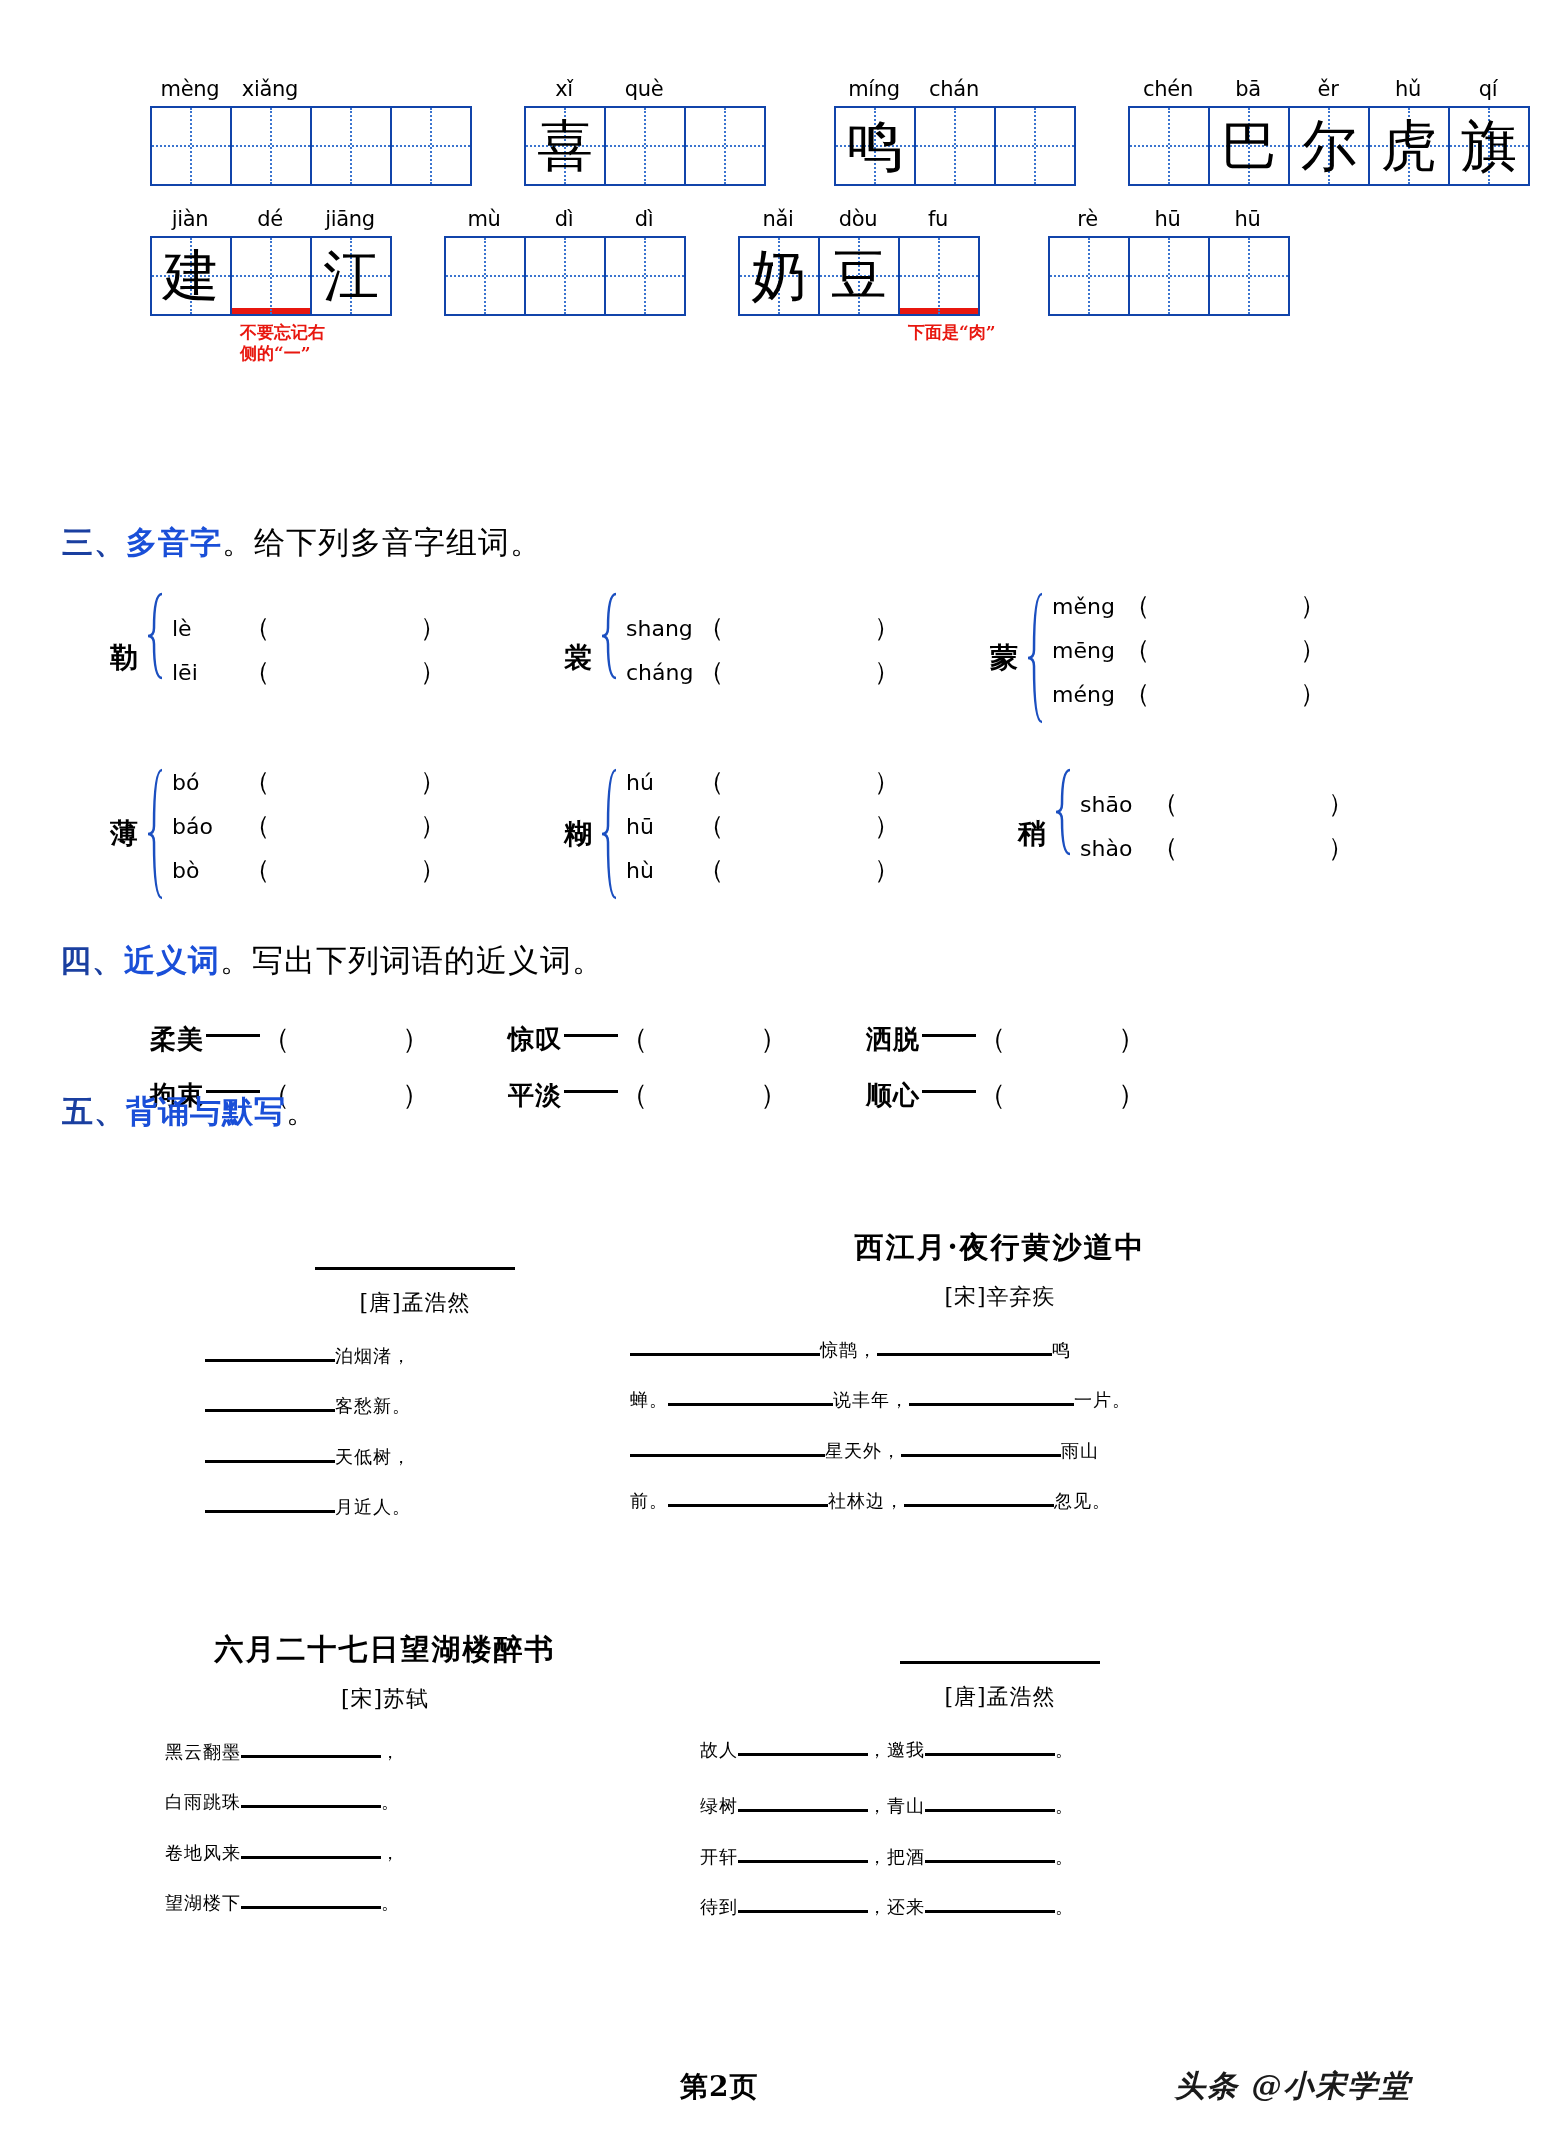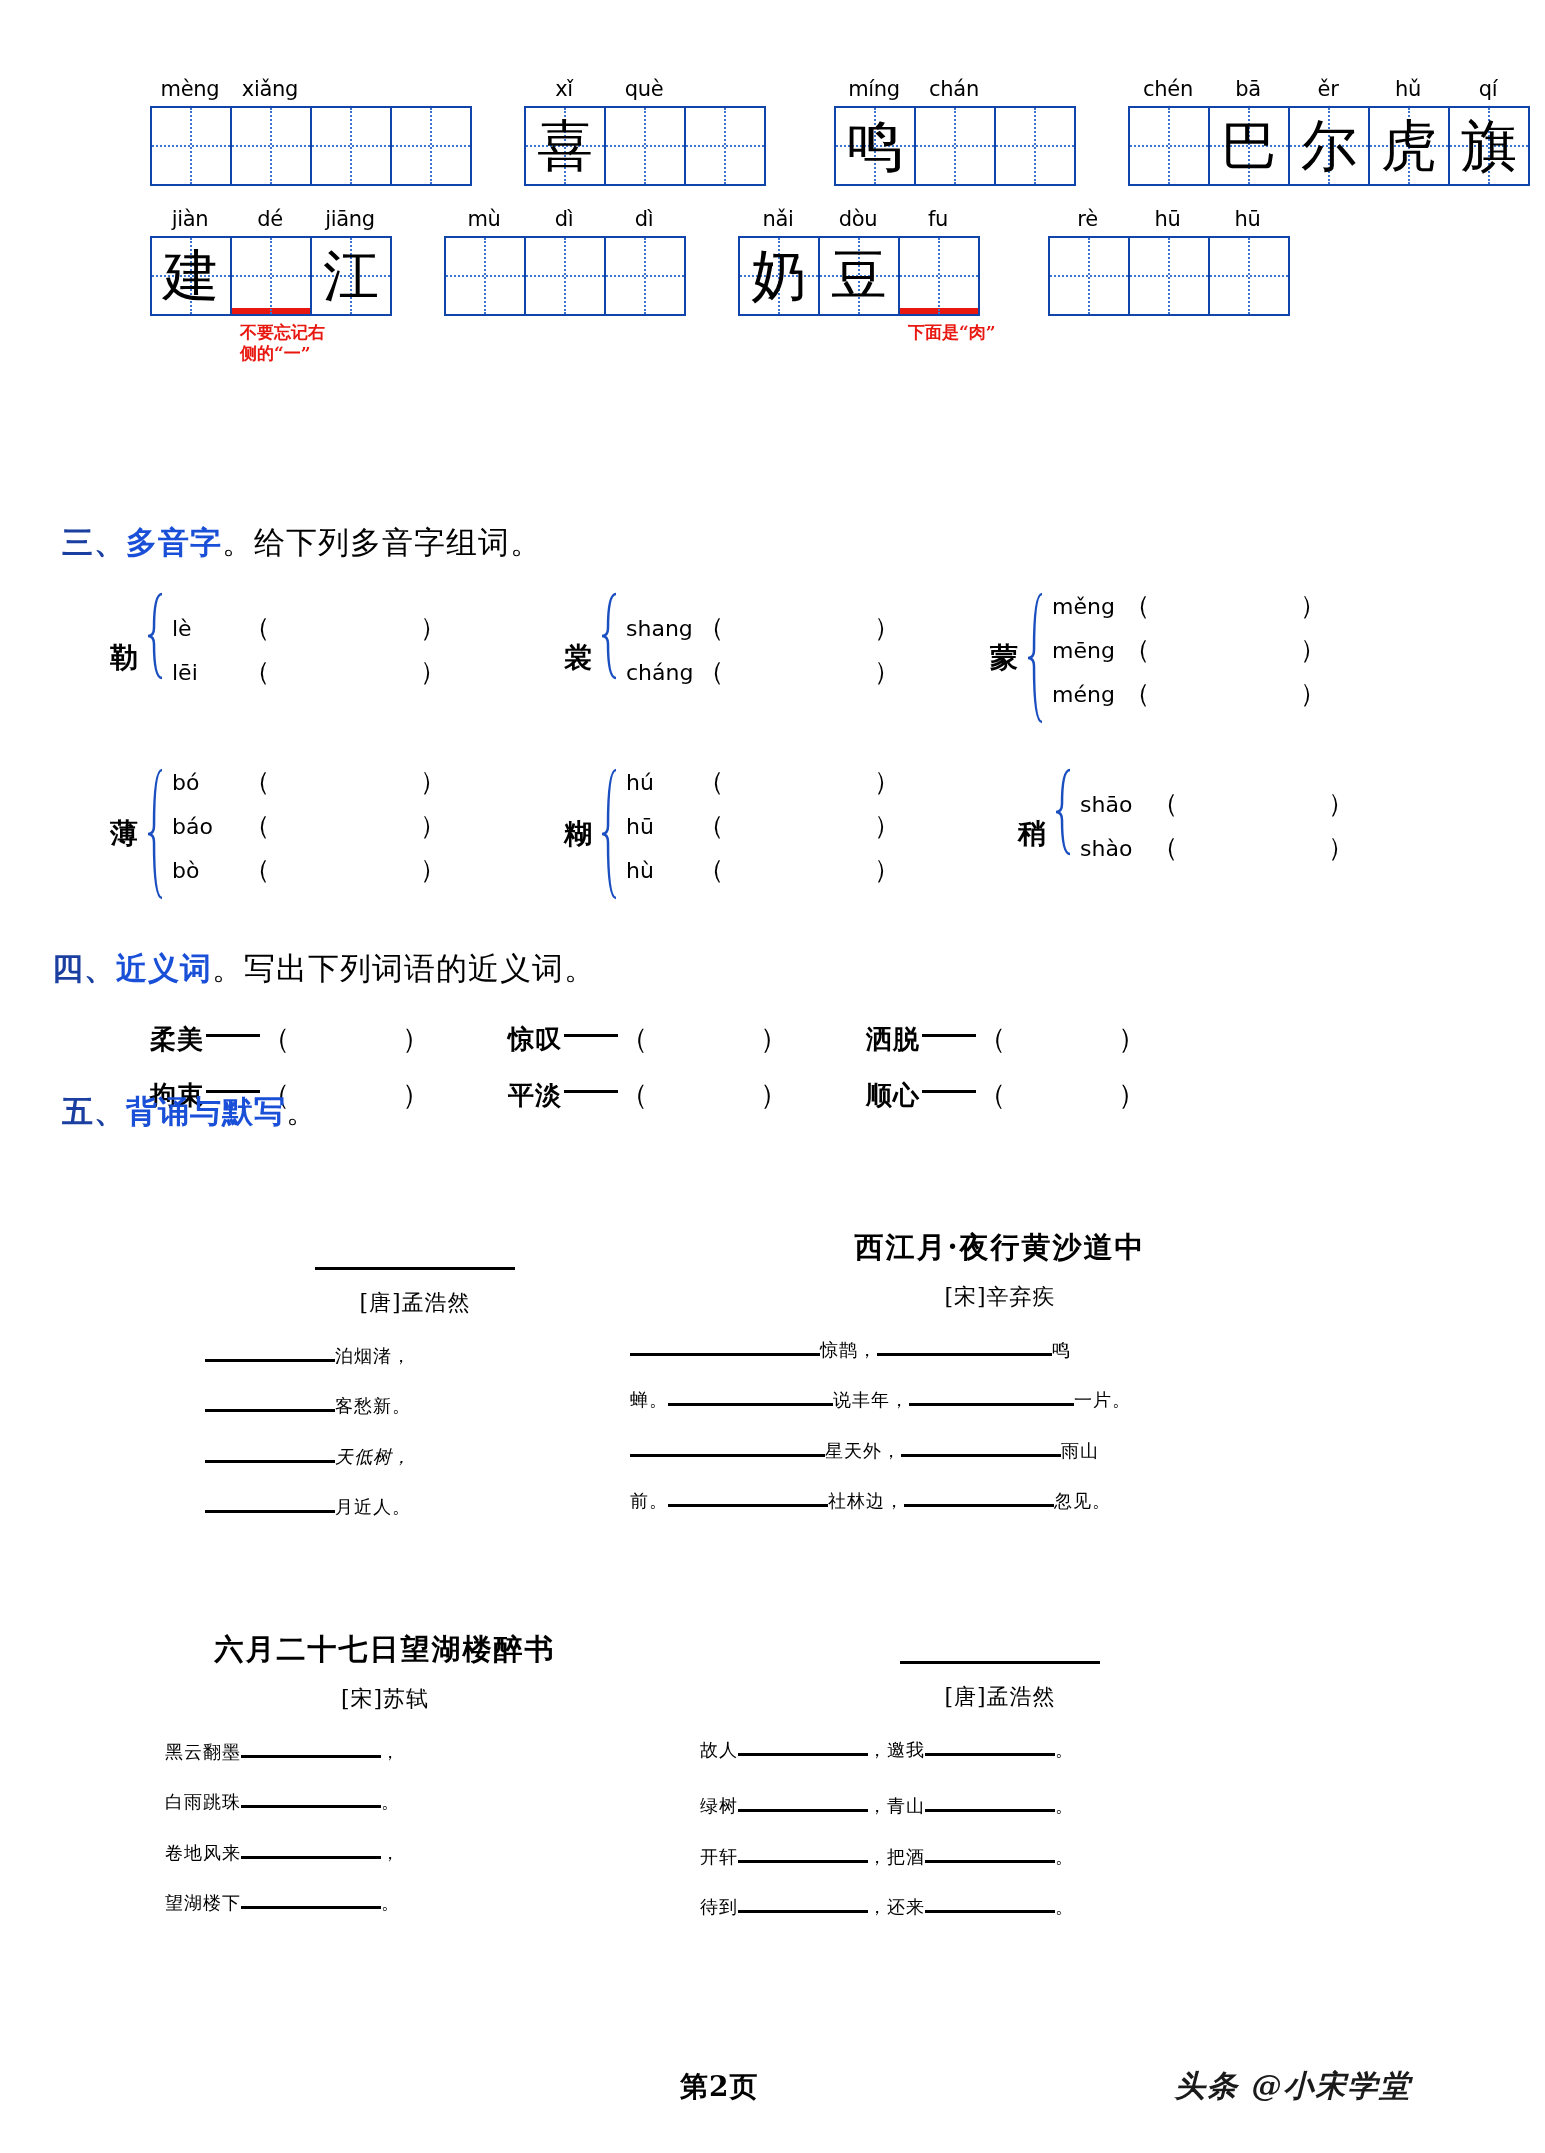--- a/index.html
+++ b/index.html
@@ -498,21 +498,21 @@
               <span class="py">shào</span>
               <span class="paren-open">（</span>
               <span class="blank" style="width: 150px;"></span>
               <span class="paren-close">）</span>
             </div>
           </div>
         </div>
       </div>
   </div>
 
-  <div class="abs" style="left:52px; top:940px;margin-top:8px;">
+  <div class="abs" style="left:60px; top:940px;">
     <div class="section-head">
       <span class="num">四、</span><span class="topic">近义词</span><span class="rest">。写出下列词语的近义词。</span>
     </div>
   </div>
 
   <div class="abs" style="left:150px; top:1020px;">
     <div class="syn-row" id="syn-row1">
         <div class="syn" style="margin-right: 78px;">
           <span class="w">柔美</span>
           <span class="dash"></span>
@@ -574,21 +574,21 @@
         <div class="poem-author" style="margin-top: 14px;">[唐]孟浩然</div>
         <div style="margin-top: 18px;">
           <div class="poem-line" style="margin-bottom: 18px;">
             <span class="fill" style="width: 130px;"></span>
             <span>泊烟渚，</span>
           </div>
           <div class="poem-line" style="margin-bottom: 18px;">
             <span class="fill" style="width: 130px;"></span>
             <span>客愁新。</span>
           </div>
-          <div class="poem-line" style="margin-bottom: 18px; font-style: italic;">
+          <div class="poem-line" style="margin-bottom: 18px;">
             <span class="fill" style="width: 130px;"></span>
             <span>天低树，</span>
           </div>
           <div class="poem-line" style="margin-bottom: 18px;">
             <span class="fill" style="width: 130px;"></span>
             <span>月近人。</span>
           </div>
         </div>
       </div>
   </div>

